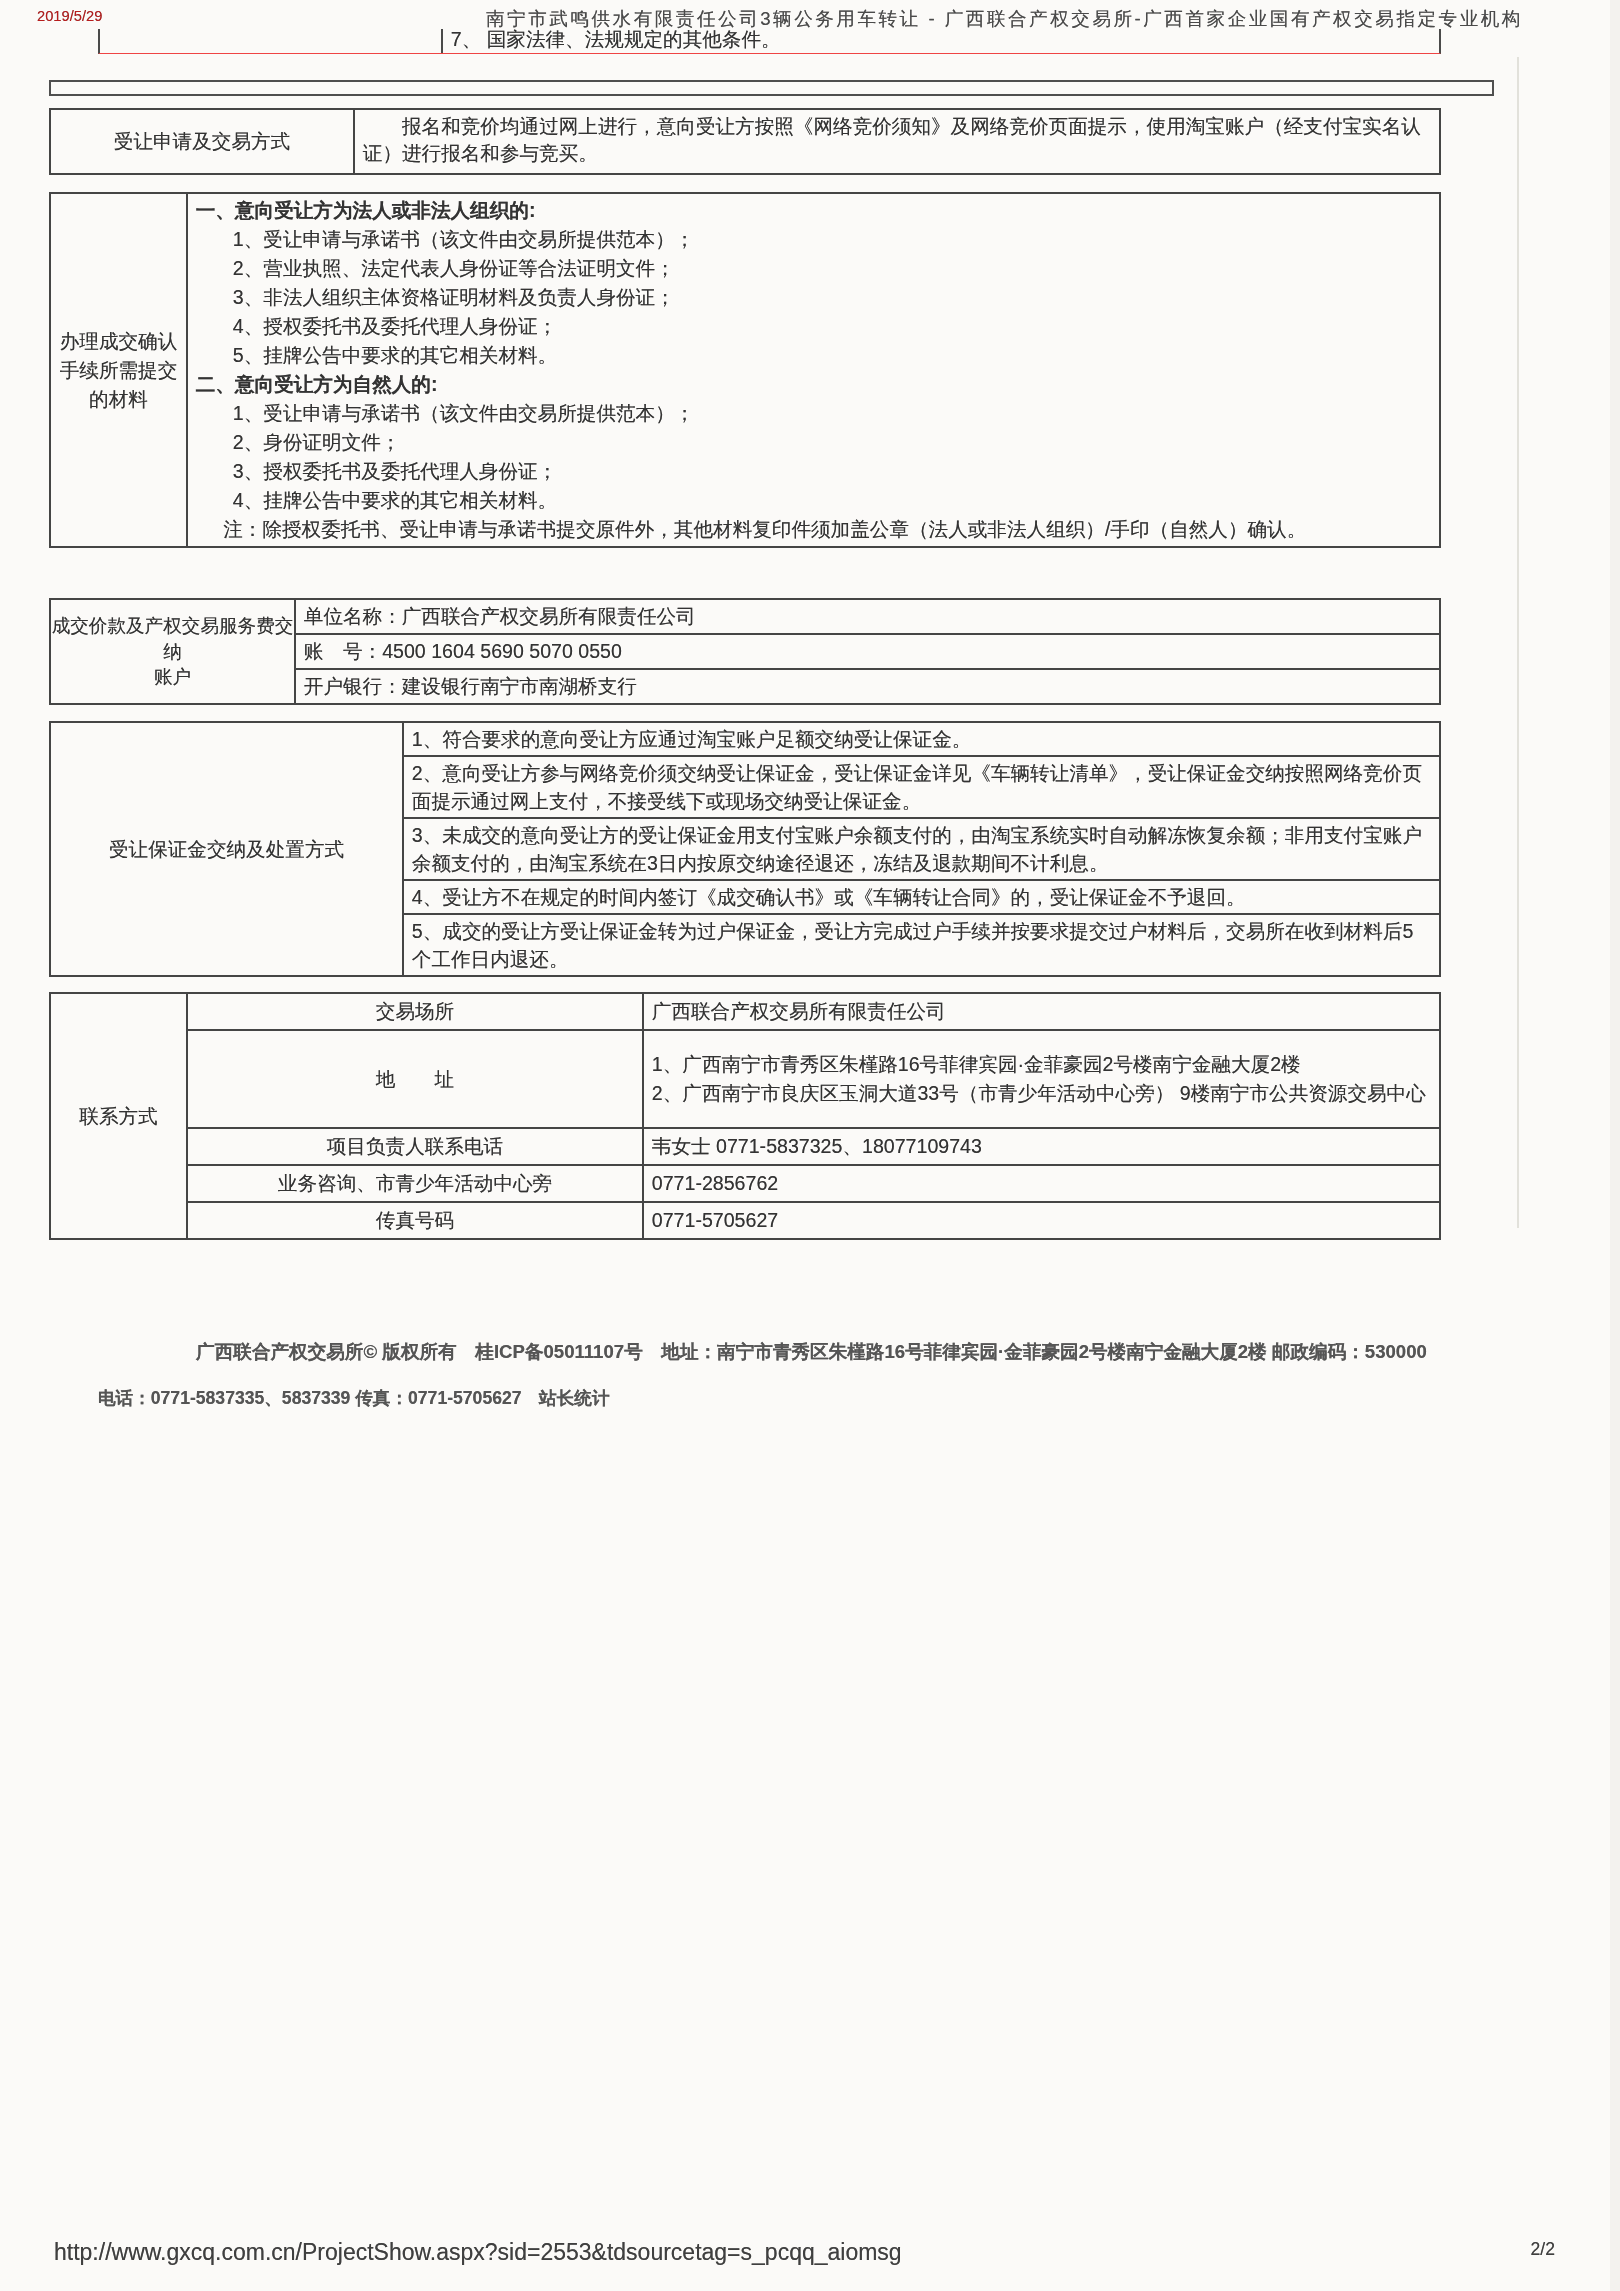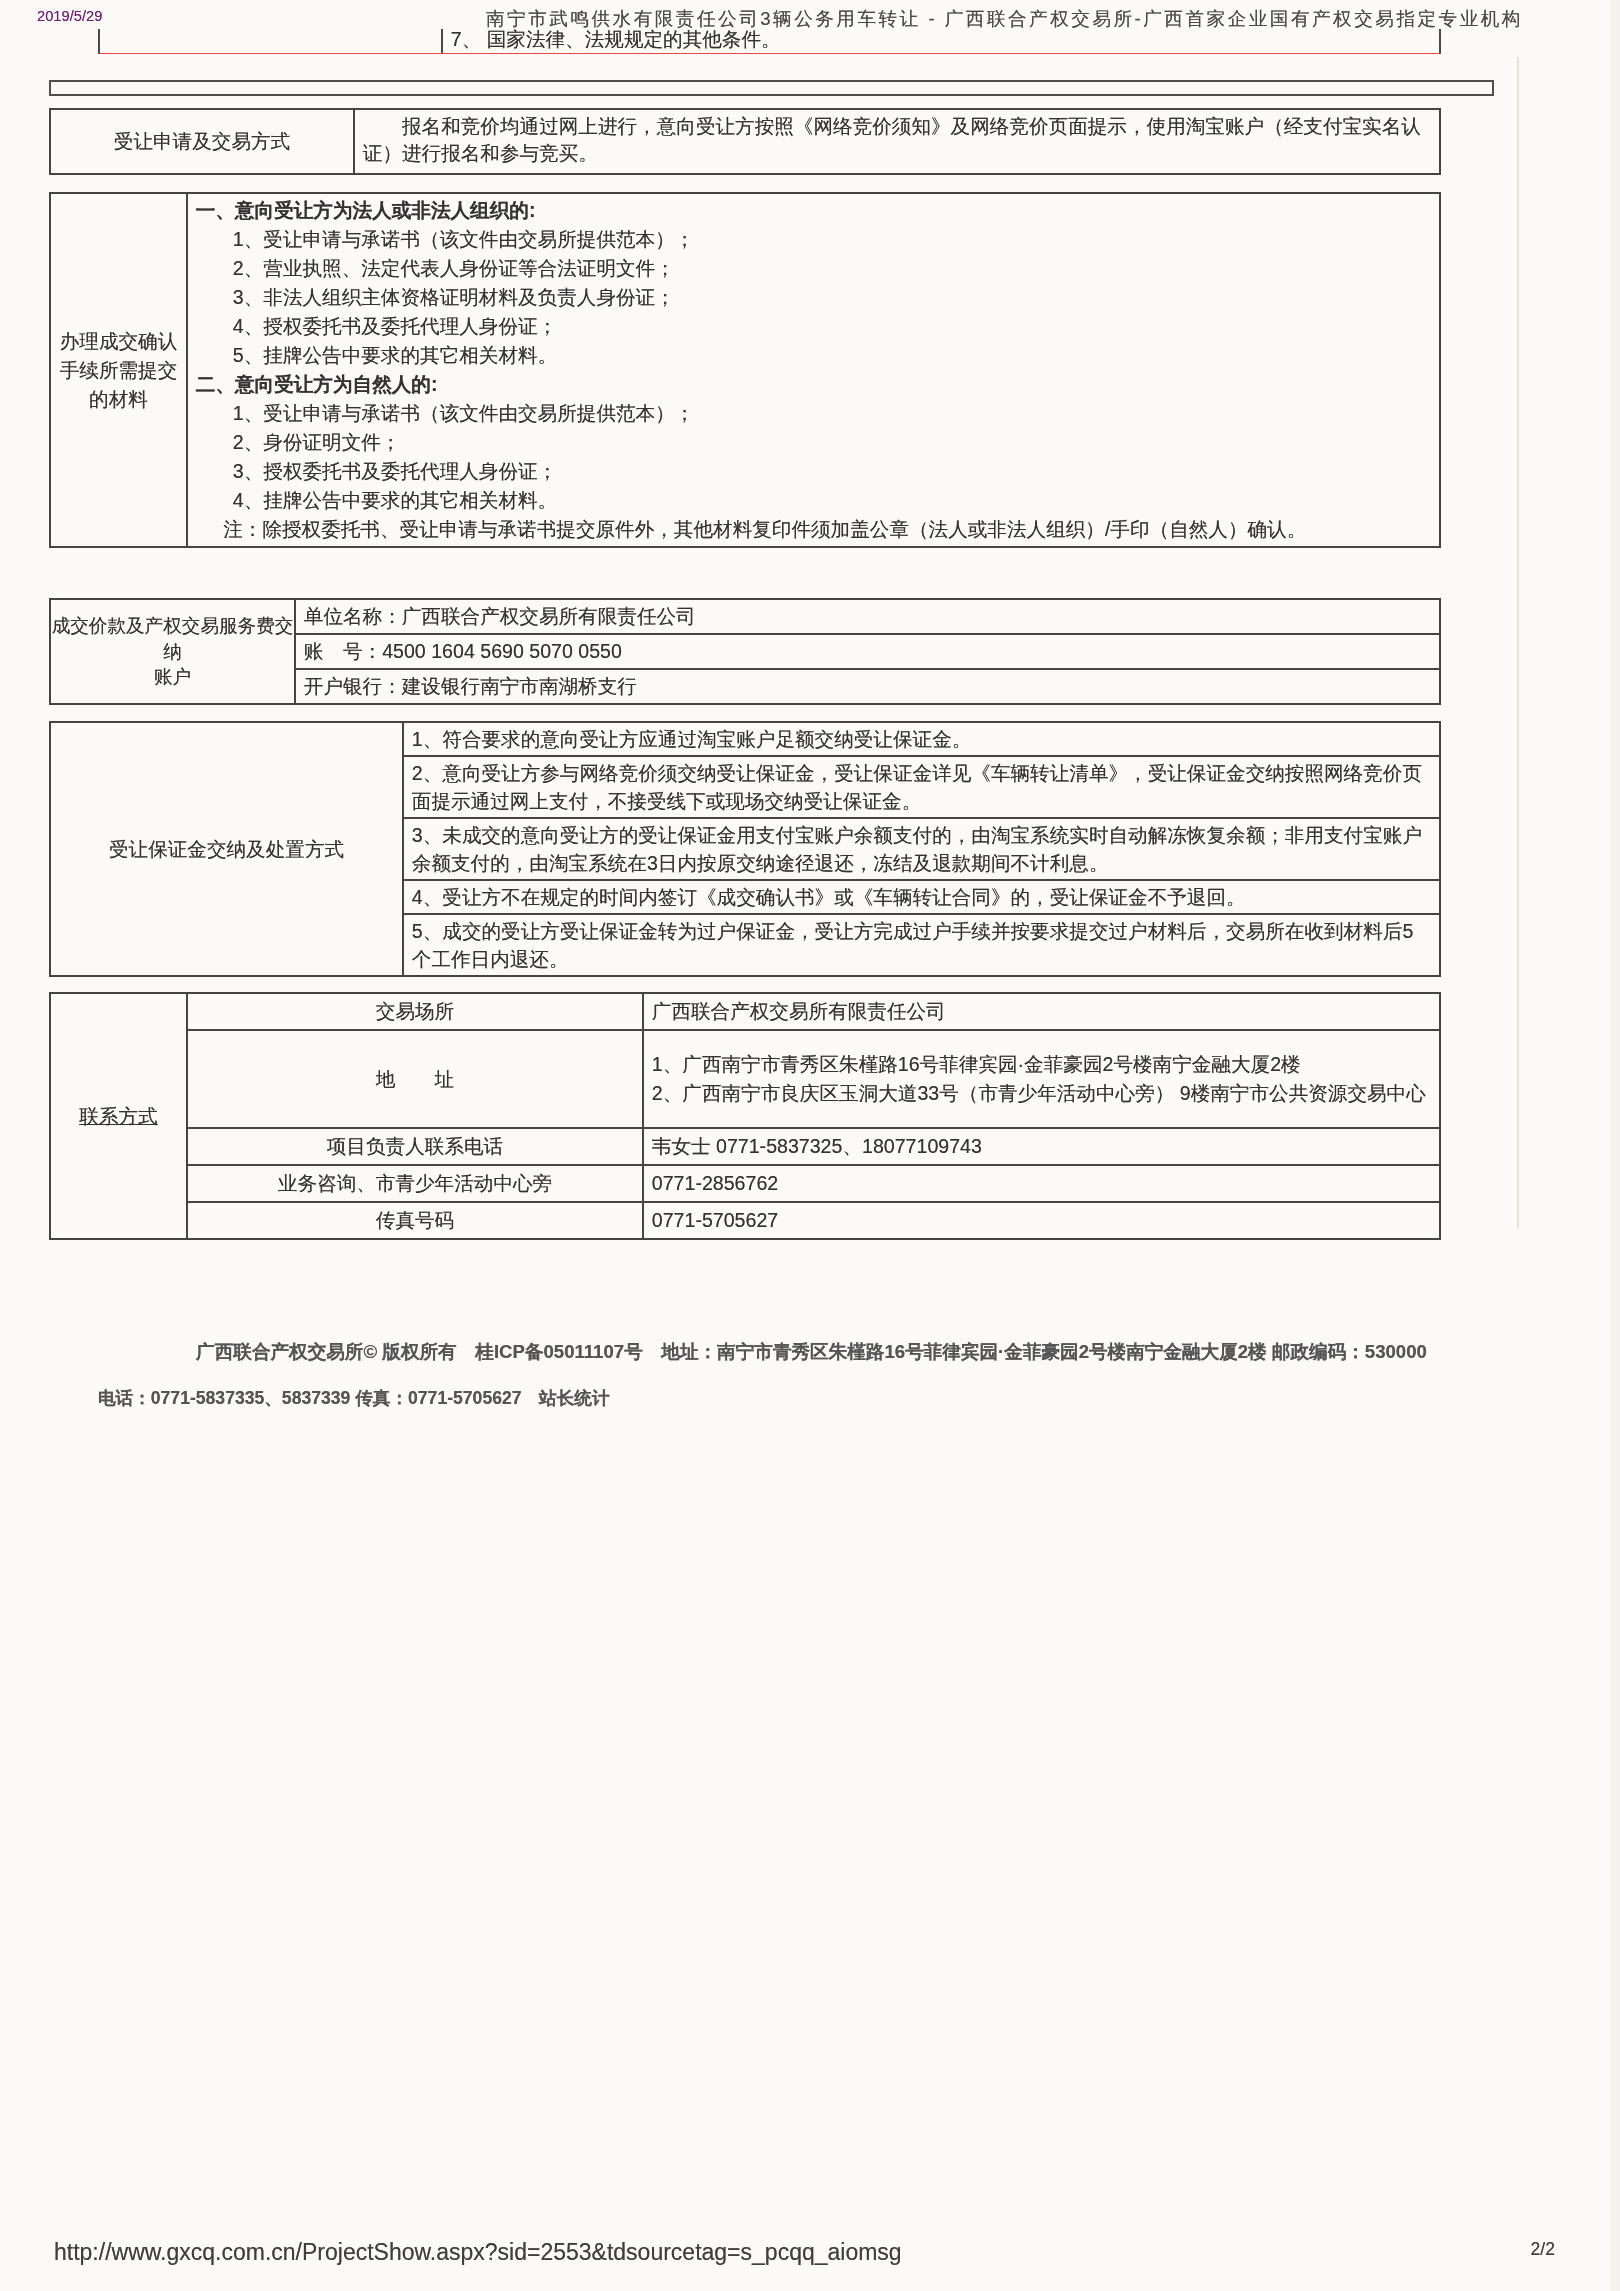--- a/index.html
+++ b/index.html
@@ -8,21 +8,21 @@
     background:#fbfaf8;overflow:hidden;
     font-family:"Liberation Sans","DejaVu Sans",sans-serif;
     color:#333;
     text-shadow:0 0 0.5px rgba(70,70,70,.65);
   }
   
   .gutter-line{position:absolute;left:1517px;top:57px;width:2px;height:1171px;background:#e2e1db;}
   .edge-tint{position:absolute;right:0;top:0;width:9.8px;height:100%;background:#f3f2ee;}
 
   
-  .print-date{position:absolute;left:37px;top:7.8px;font-size:14.7px;color:#701a75;}
+  .print-date{position:absolute;left:37px;top:7.8px;font-size:14.7px;color:#b91c1c;}
   .print-title{position:absolute;left:486px;top:5.9px;font-size:18.6px;letter-spacing:2.5px;color:#4a4a4a;white-space:nowrap;}
 
   
   .leftover{
     position:absolute;left:98px;top:29px;width:1339px;height:23.5px;
     border-left:2px solid #4a4a4a;border-right:2px solid #4a4a4a;border-bottom:1px solid #ef4444;
     display:flex;
   }
   .leftover-cellL{width:341px;border-right:2px solid #4a4a4a;}
   .leftover-cellR{flex:1;font-size:19.6px;line-height:21.6px;padding-left:7.8px;white-space:nowrap;overflow:hidden;}
@@ -51,21 +51,21 @@
   .t3 .lblcell{width:243px;font-size:18.6px;line-height:25.5px;}
   .acct-row{font-size:19.6px;line-height:29px;padding:2px 7.8px;border-bottom:2px solid #454545;display:flex;align-items:center;}
   .acct-row:last-child{border-bottom:none;}
 
   .t4{top:721px;}
   .t4 .lblcell{width:351px;}
   .dep-row{font-size:19.6px;line-height:28px;padding:2px 9.8px 2px 7.8px;border-bottom:2px solid #454545;}
   .dep-row:last-child{border-bottom:none;}
 
   .t5{top:992px;}
-  .t5 .lblcell{width:135px;text-decoration:underline;}
+  .t5 .lblcell{width:135px;}
   .c-row{display:flex;border-bottom:2px solid #454545;}
   .c-row:last-child{border-bottom:none;}
   .c-lbl{width:454px;border-right:2px solid #454545;display:flex;align-items:center;justify-content:center;text-align:center;font-size:19.6px;flex-shrink:0;}
   .c-val{flex:1;min-width:0;font-size:19.6px;line-height:29px;padding:2.9px 7.8px;display:flex;align-items:center;white-space:pre-line;}
   .row-h1{min-height:35px;}
   .row-addr{min-height:96px;}
 
   
   .site-footer1{position:absolute;left:98px;top:1339px;width:1427px;text-align:center;font-size:18.6px;font-weight:bold;color:#555;white-space:nowrap;}
   .site-footer2{position:absolute;left:98px;top:1386px;width:1427px;text-align:left;font-size:17.6px;font-weight:bold;color:#555;}

